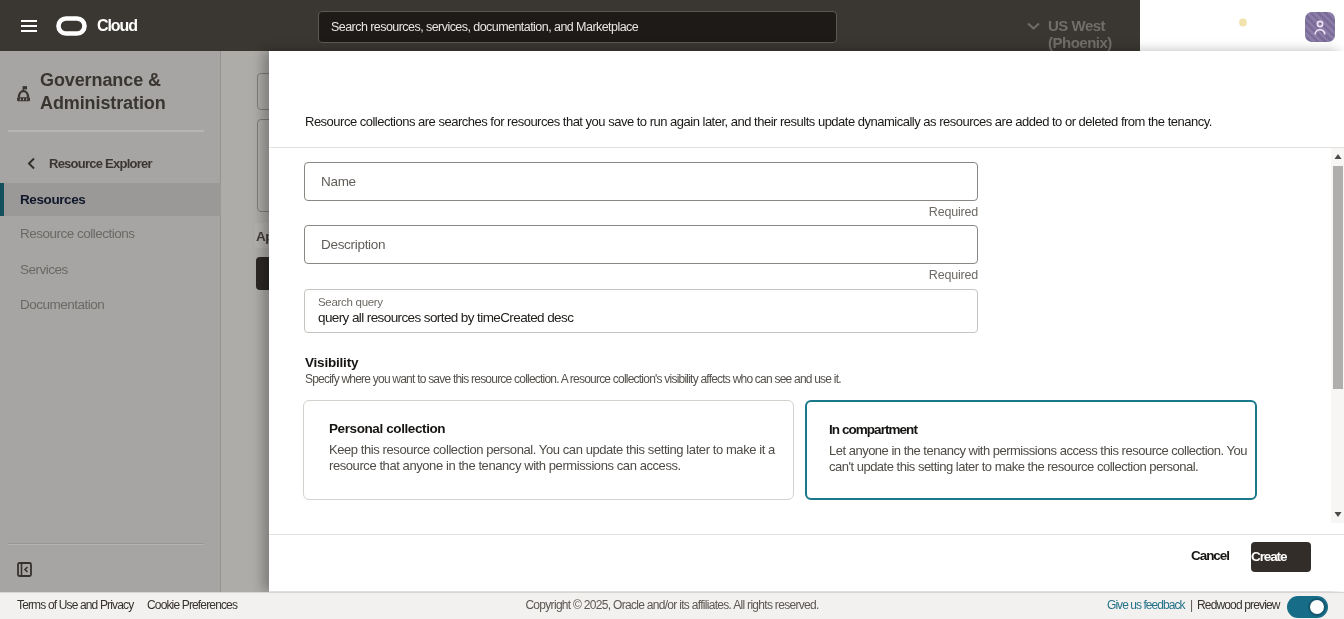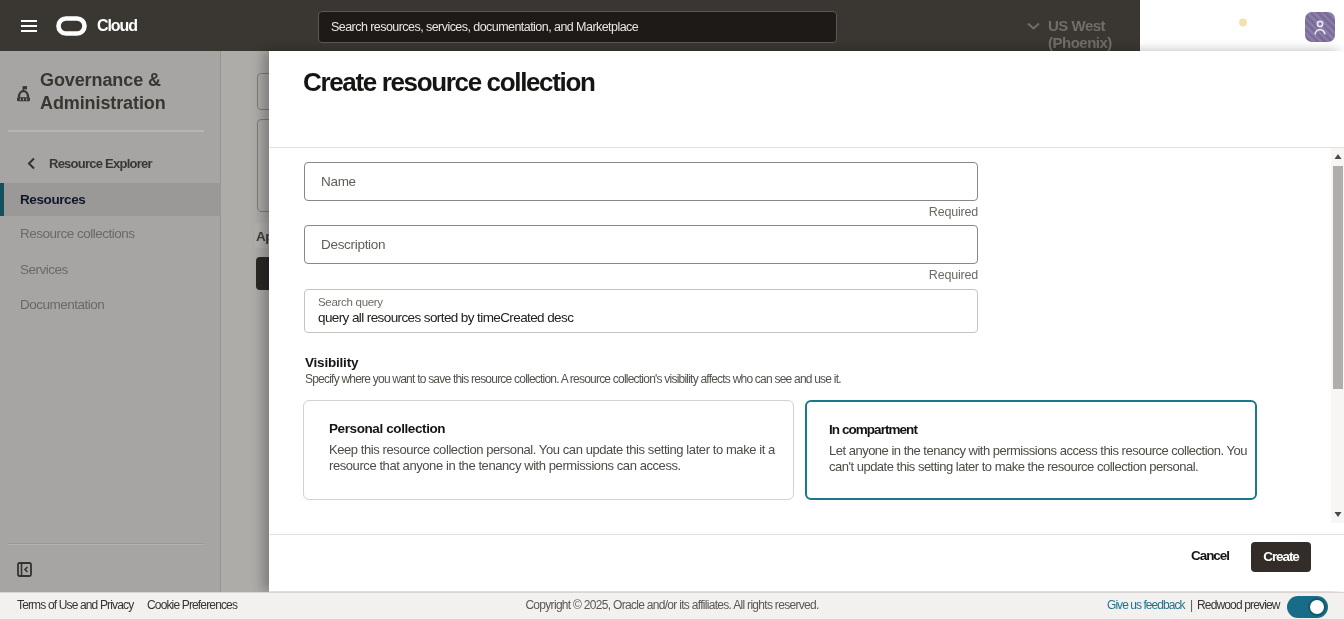--- a/index.html
+++ b/index.html
@@ -81,21 +81,21 @@
 .cardtitle { position:absolute; left:25px; top:20px; font-size:13.5px; font-weight:bold;
   color:#161513; letter-spacing:-0.4px; }
 .cardbody { position:absolute; left:25px; top:41px; font-size:13px; color:#4f4b46;
   line-height:15.5px; letter-spacing:-0.42px; }
 
 #footdiv { position:absolute; left:0; top:483px; width:1075px; height:1px; background:#e4e1dd; }
 #cancelbtn { position:absolute; left:922px; top:497px; font-size:13.5px; font-weight:bold;
   color:#161513; letter-spacing:-1.05px; }
 #createbtn { position:absolute; left:982px; top:491px; width:60px; height:30px; background:#322d29;
   border-radius:4px; color:#fff; font-size:13.5px; font-weight:bold; letter-spacing:-1.1px;
-  text-align:center; line-height:30px; }
+  text-align:left; line-height:30px; }
 
 
 #sbar { position:absolute; left:1062px; top:97px; width:13px; height:375px; background:#f7f6f5; }
 #sbthumb { position:absolute; left:1.5px; top:18px; width:10px; height:223px; background:#b0aeac; }
 .sbarrow { position:absolute; left:2.5px; }
 
 
 #footer { position:absolute; left:0; top:592px; width:1344px; height:27px; background:#f3f1ef;
   border-top:1px solid #d9d6d2; font-size:12px; }
 #footer .lnk { position:absolute; top:5px; color:#36332e; letter-spacing:-0.85px; }
@@ -182,21 +182,21 @@
 
 <div id="strip">
   <div class="stripbox" style="top:22px; height:37px;"></div>
   <div class="stripbox" style="top:68px; height:93px;"></div>
   <div style="position:absolute; left:34px; top:172px; width:20px; height:25px; background:#b4b2af; border-radius:4px;"></div>
   <span id="striptxt">App</span>
   <div id="stripbtn"></div>
 </div>
 
 <div id="sheet">
-  <div id="title">Create resource collection</div>
+  <div id="subtitle">Resource collections are searches for resources that you save to run again later, and their results update dynamically as resources are added to or deleted from the tenancy.</div>
   <div id="hdrdiv"></div>
 
   <div class="inputbox" style="top:111px; height:39px;">
       <span class="inlabel" style="top:11px">Name</span>
     </div>
   <div class="reqtxt" style="top:154px">Required</div>
   <div class="inputbox" style="top:174px; height:39px;">
       <span class="inlabel" style="top:11px">Description</span>
     </div>
   <div class="reqtxt" style="top:217px">Required</div>

